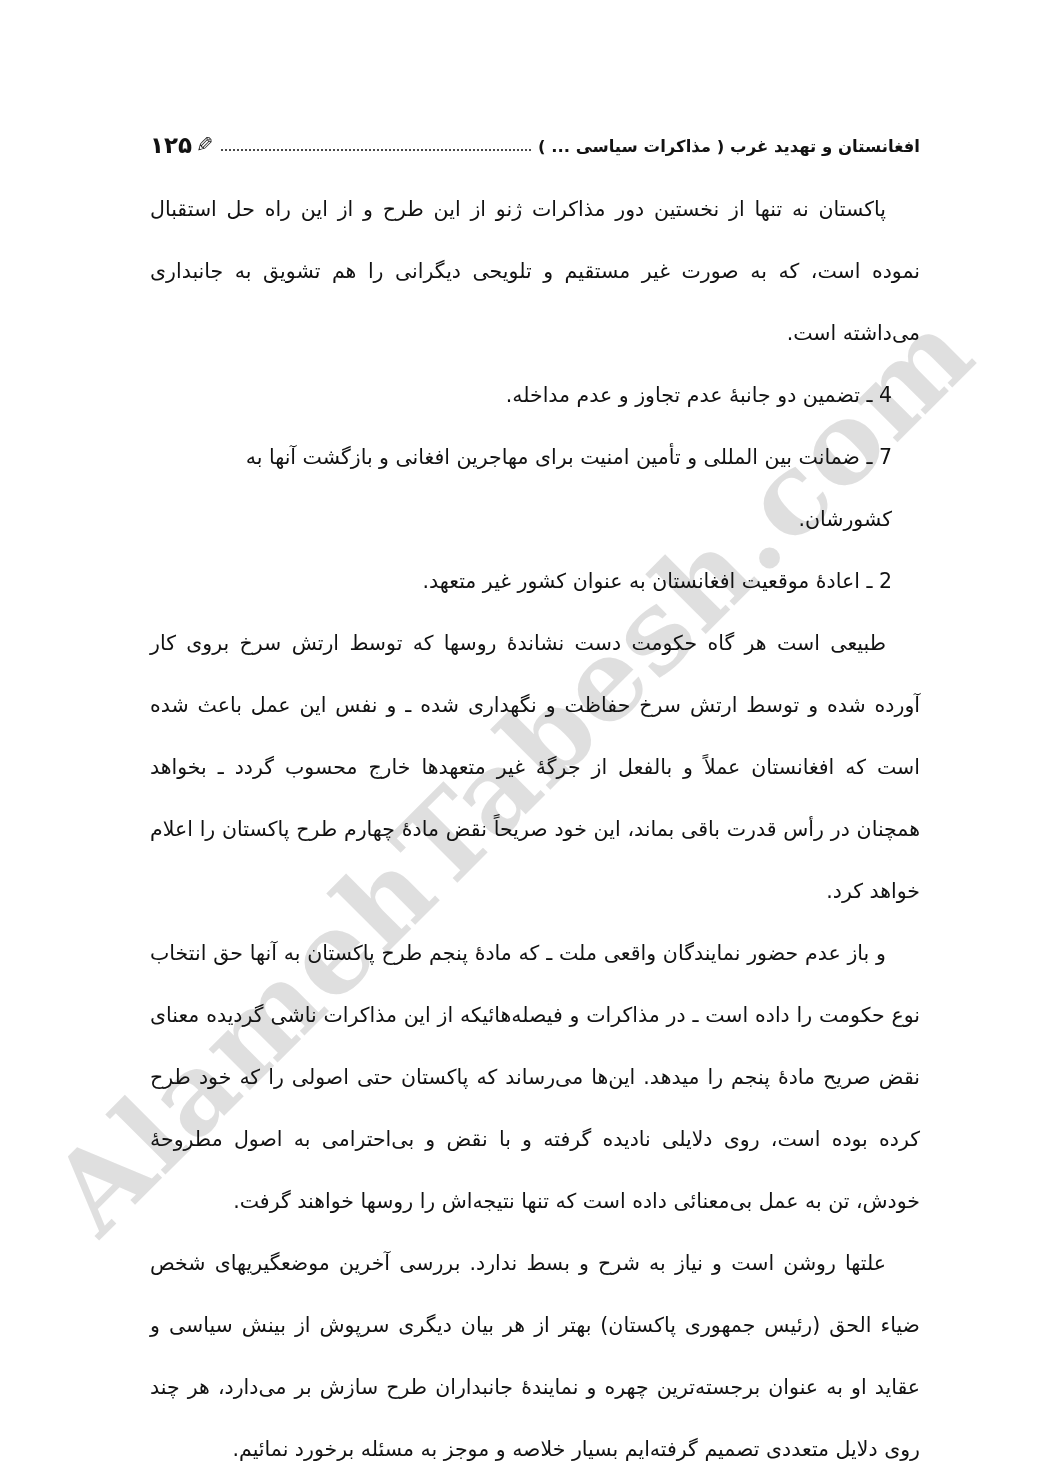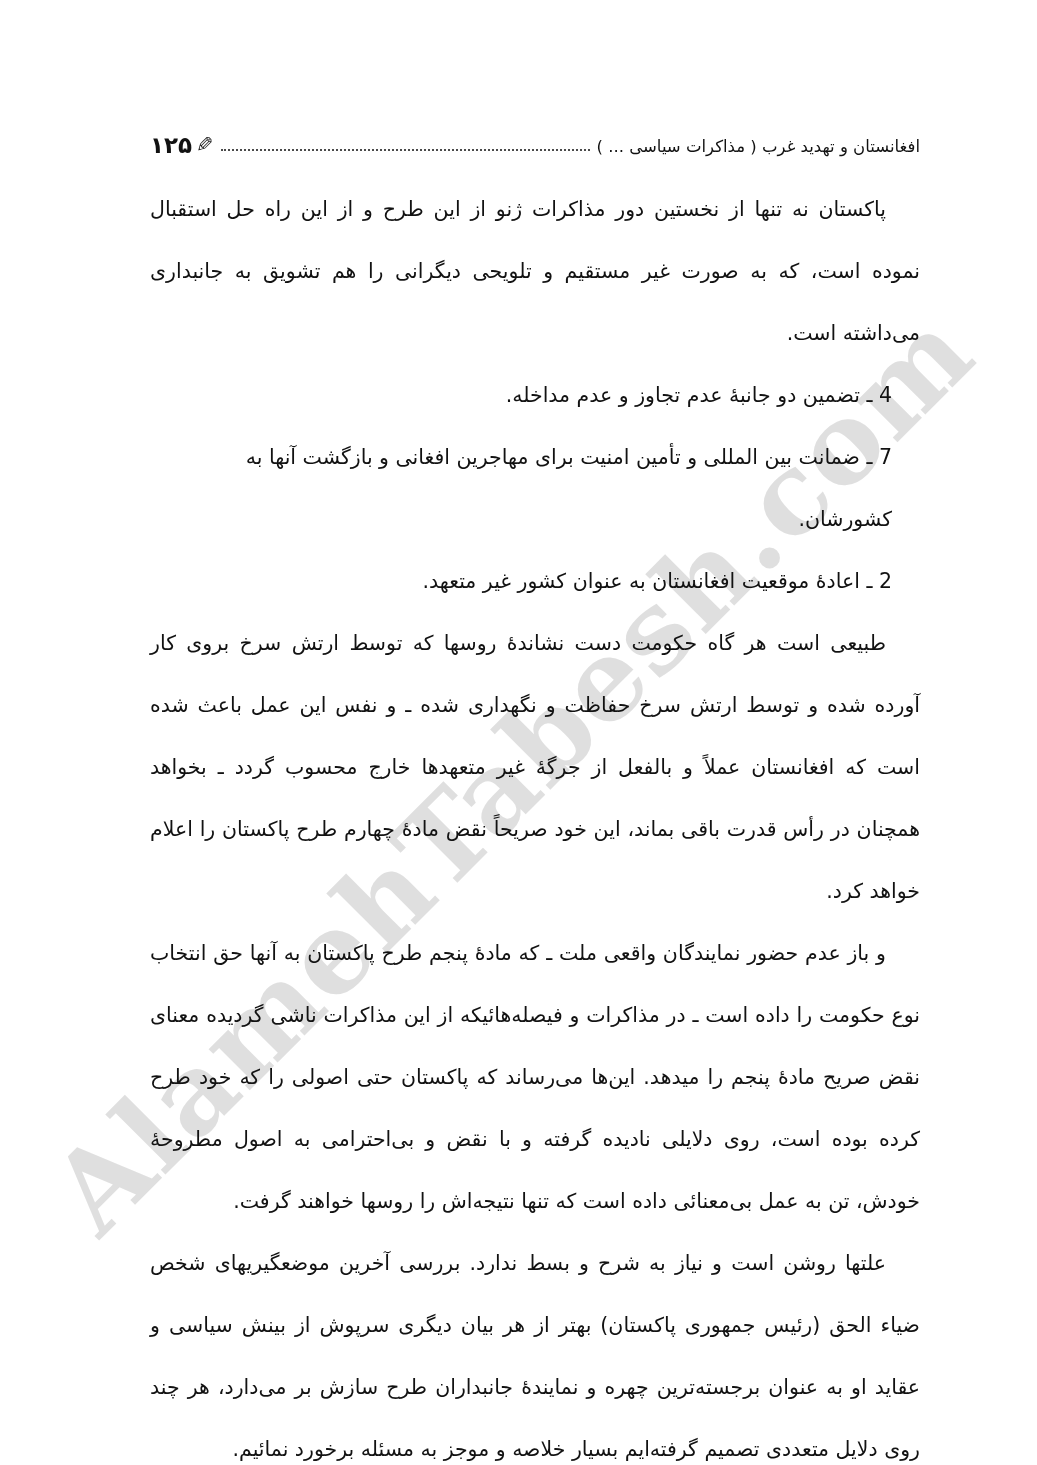--- a/index.html
+++ b/index.html
@@ -40,20 +40,21 @@
     left: 150px;
     display: flex;
     direction: rtl;
     align-items: flex-end;
     z-index: 2;
     font-size: 16.5px;
   }
   .header .title {
     white-space: nowrap;
     padding-bottom: 2px;
+    font-weight: bold;
   }
   .header .leader {
     flex: 1;
     border-bottom: 2px dotted #4a4a4a;
     margin: 0 7px 7px 7px;
     min-width: 40px;
   }
   .header .pen {
     font-size: 21px;
     transform: scaleX(-1);

